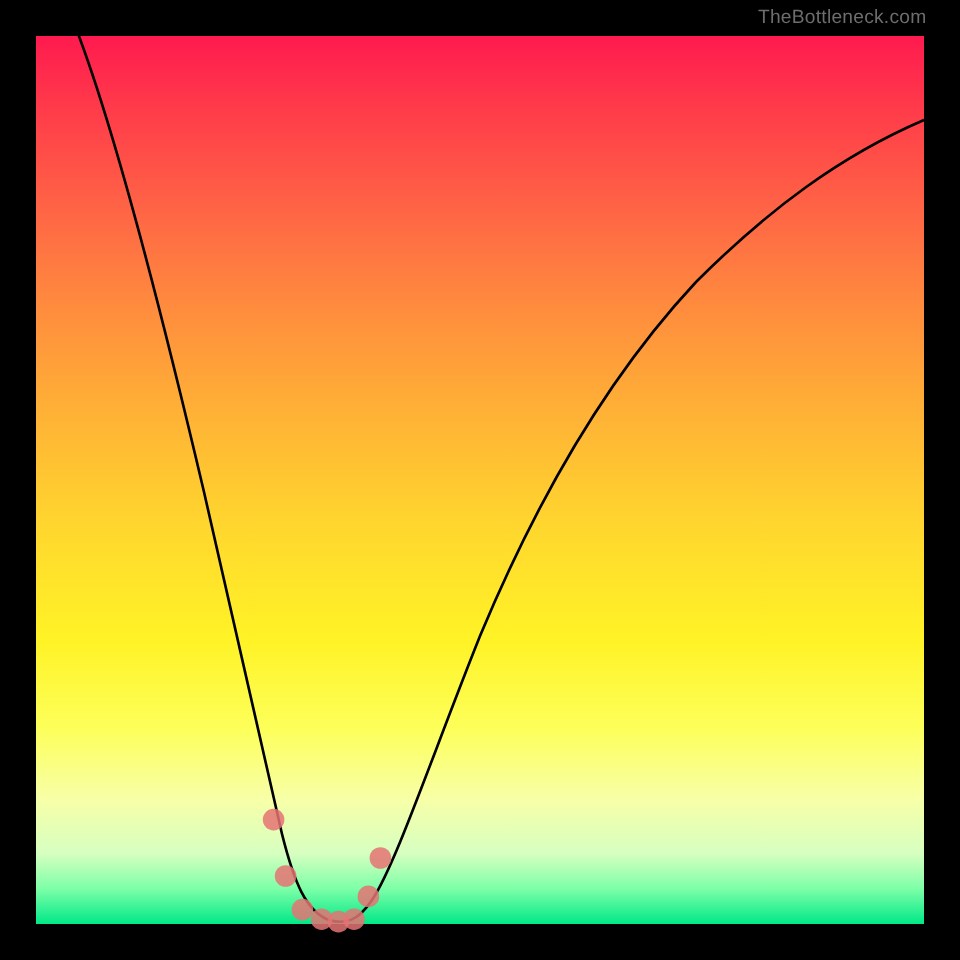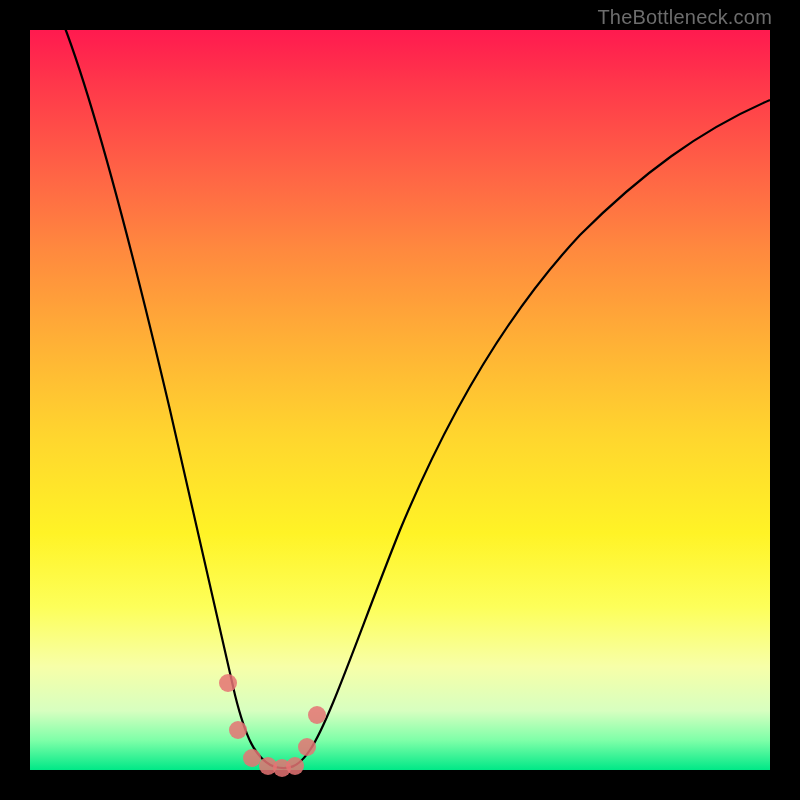--- a/index.html
+++ b/index.html
@@ -37,21 +37,21 @@
       #d7ffc0 92%,
       #7effa8 96%,
       #00e887 100%
     );
   }
   .watermark {
     position: absolute;
     top: 6px;
     right: 28px;
     color: #6d6d6d;
-    font-size: 20px;
+    font-size: 16px;
     font-weight: 500;
     letter-spacing: 0.2px;
   }
   svg.curve {
     position: absolute;
     top: 0; left: 0;
     width: 740px;
     height: 740px;
     overflow: visible;
   }

